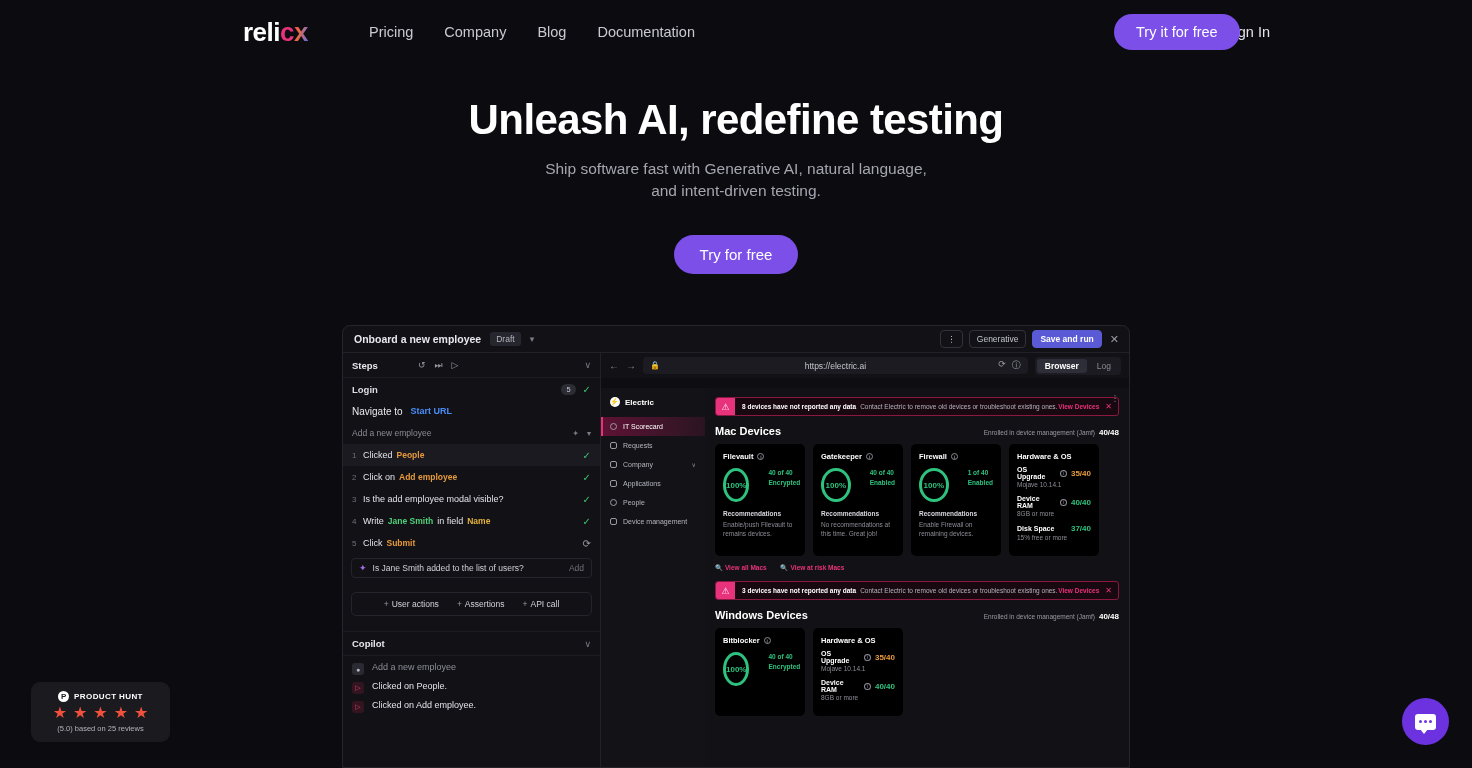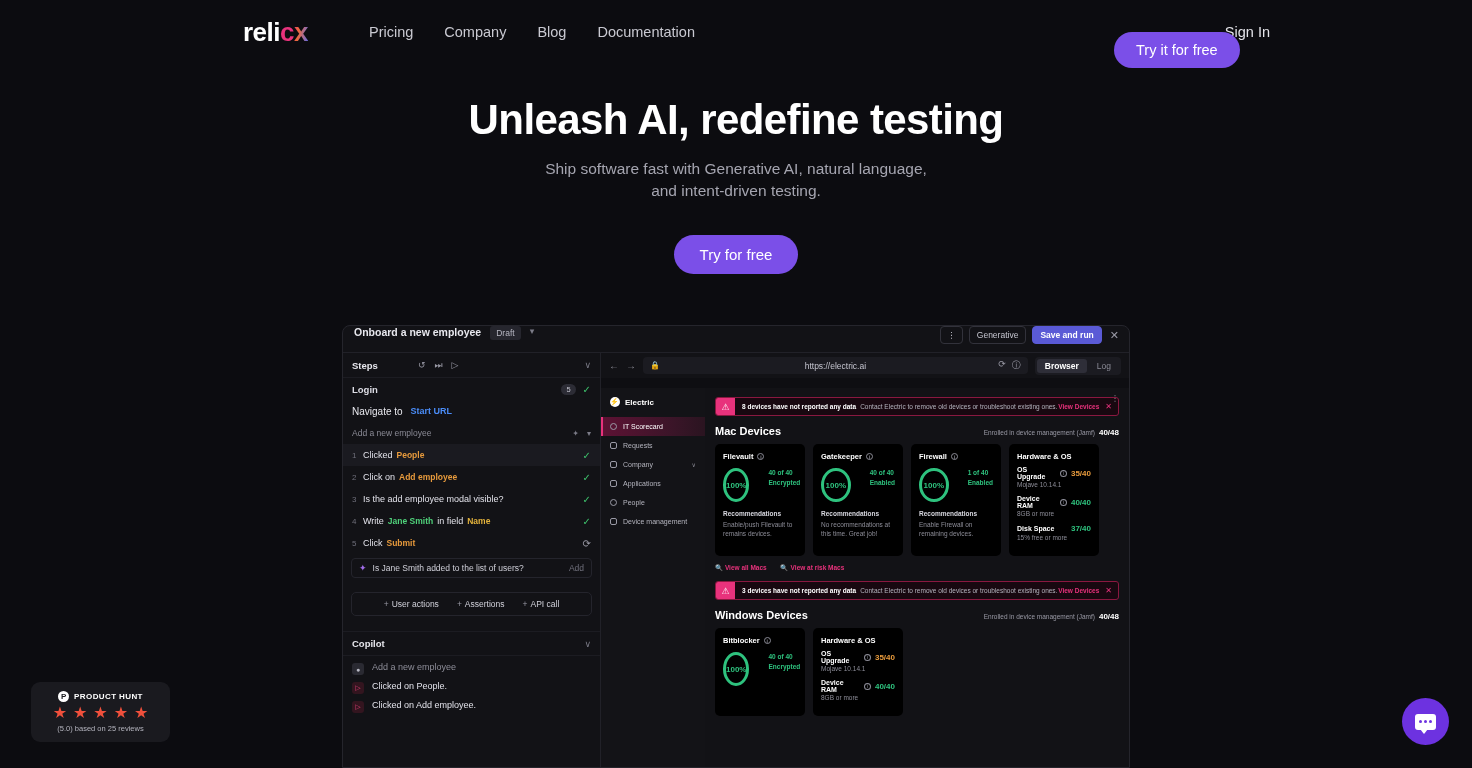--- a/index.html
+++ b/index.html
@@ -29,21 +29,21 @@
   }
   .nav-links { position: absolute; left: 369px; top: 23px; display: flex; gap: 31px; }
   .nav-links a {
     color: #c9c9d1; font-size: 14.5px; text-decoration: none; line-height: 18px;
   }
   .signin {
     position: absolute; right: 202px; top: 23px;
     color: #e3e3e8; font-size: 14.5px; line-height: 18px;
   }
   .cta-top {
-    position: absolute; right: 245px; top: 32px;
+    position: absolute; right: 245px; top: 14px;
     background: #7b4fe8; color: #fff; border: none;
     border-radius: 22px; padding: 10px 22px;
     font-size: 14.5px; font-family: "Liberation Sans", sans-serif;
     cursor: pointer;
   }
   .cta-top { right: auto; left: 1114px; }
 
   
   .hero-title {
     position: absolute; top: 96px; left: 0; width: 1472px;
@@ -73,21 +73,21 @@
   
   .app {
     position: absolute; left: 342px; top: 325px;
     width: 788px; height: 443px;
     background: #121216;
     border: 1px solid #25252c;
     border-radius: 8px 8px 0 0;
     overflow: hidden;
   }
   .app-header {
-    height: 27px; display: flex; align-items: flex-start;
+    height: 27px; display: flex; align-items: center;
     border-bottom: 1px solid #212128; padding: 0 8px;
     position: relative;
   }
   .app-title { color: #e8e8ee; font-size: 10.5px; font-weight: bold; margin-left: 3px; }
   .badge-draft {
     background: #26262e; color: #b5b5c0; font-size: 8.5px;
     padding: 2px 6px; border-radius: 3px; margin-left: 9px;
   }
   .chev { color: #7c7c88; font-size: 9px; margin-left: 9px; }
   .hdr-right { position: absolute; right: 8px; display: flex; align-items: center; gap: 6px; }

